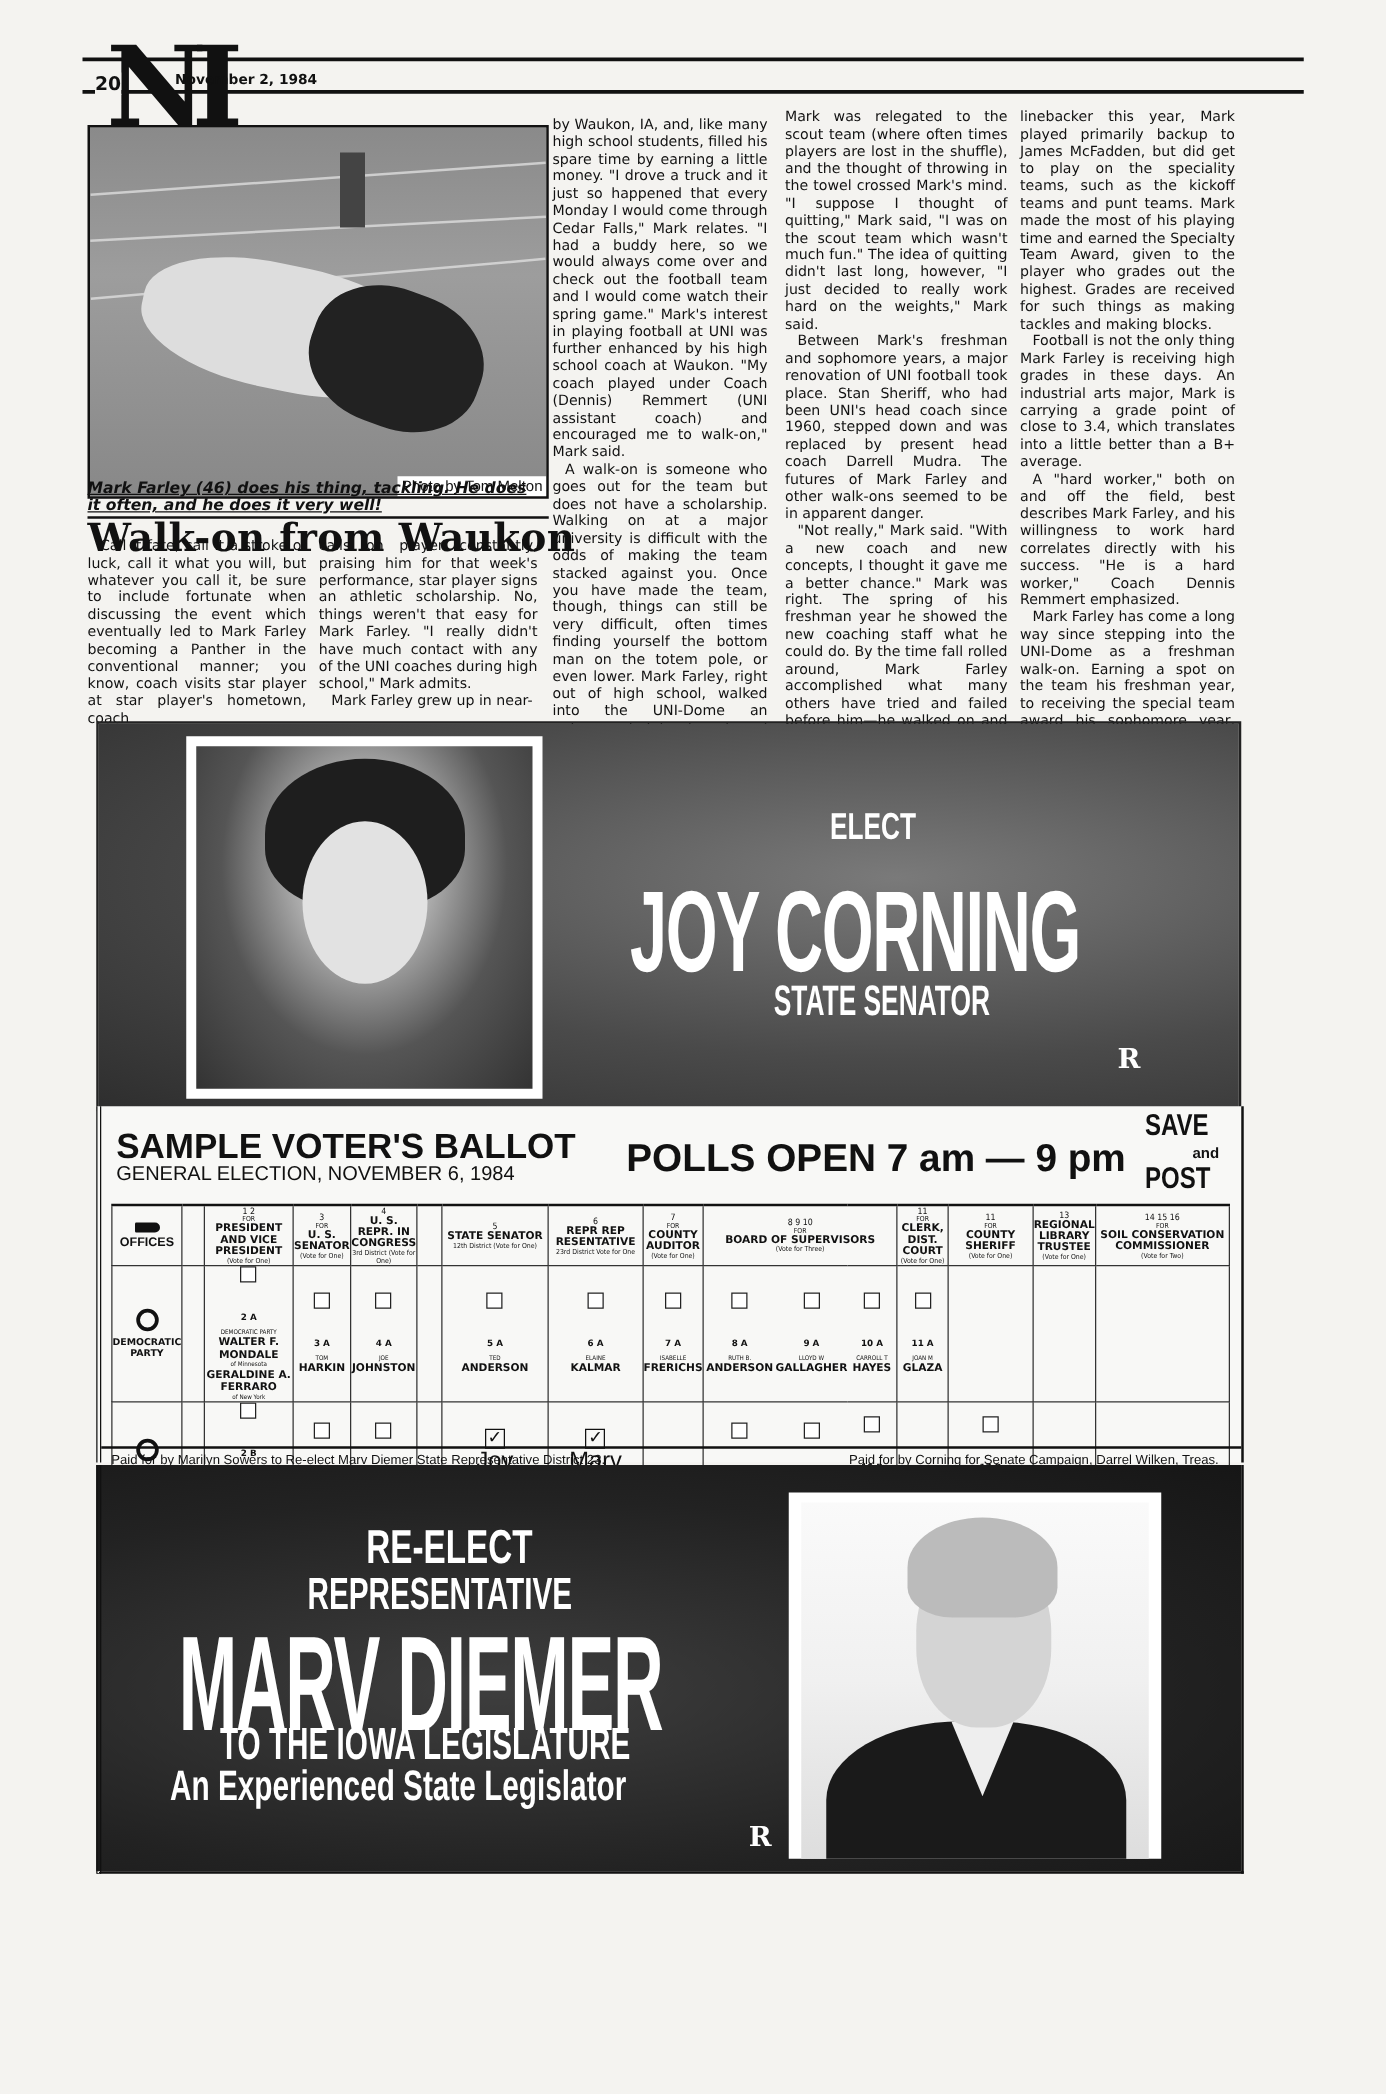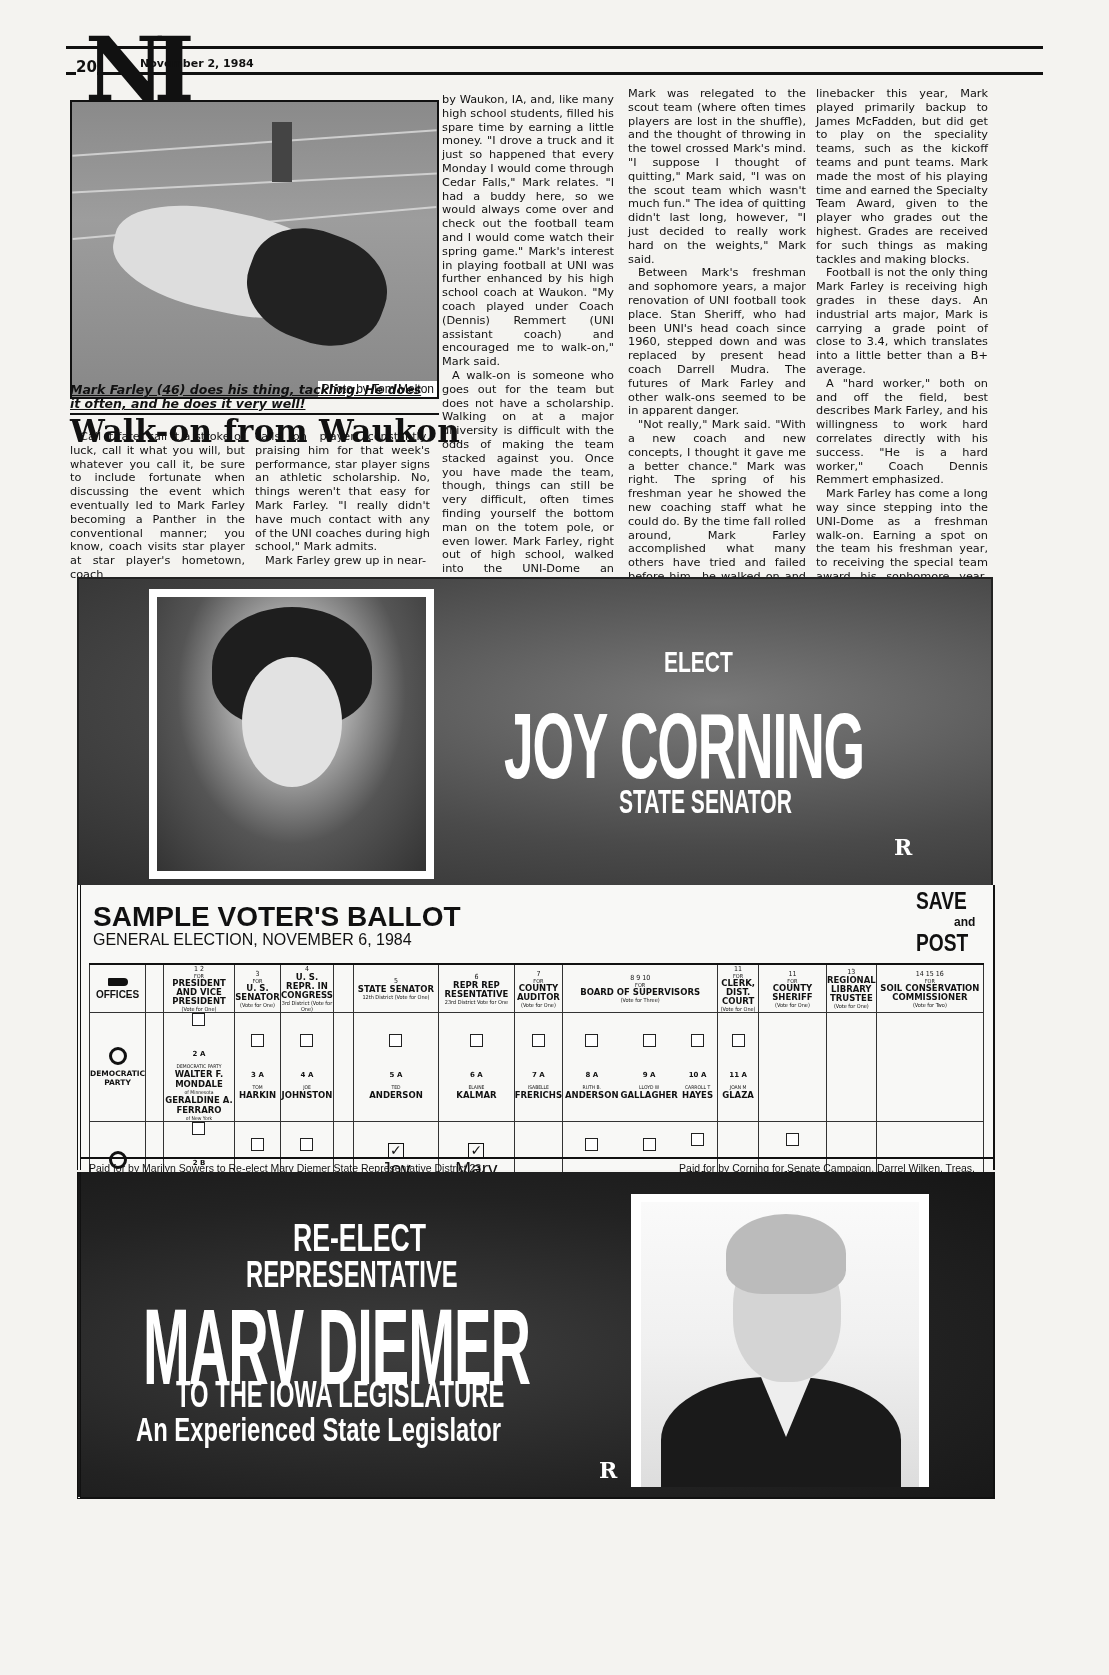--- a/index.html
+++ b/index.html
@@ -128,20 +128,21 @@
   </div>
   <div class="elect">ELECT</div>
   <div class="name">JOY CORNING</div>
   <div class="title">STATE SENATOR</div>
   <div class="mark">R</div>
 </div>
 
 <div class="abs ballot">
   <div class="t1">SAMPLE VOTER'S BALLOT</div>
   <div class="t2">GENERAL ELECTION, NOVEMBER 6, 1984</div>
+  <div class="polls">POLLS OPEN 7 am — 9 pm</div>
   <div class="save">SAVE</div>
   <div class="and">and</div>
   <div class="post">POST</div>
 
   <table class="bt">
     <colgroup>
       <col style="width:54px">
         <col style="width:36px">
         <col style="width:87px">
         <col style="width:47px">

